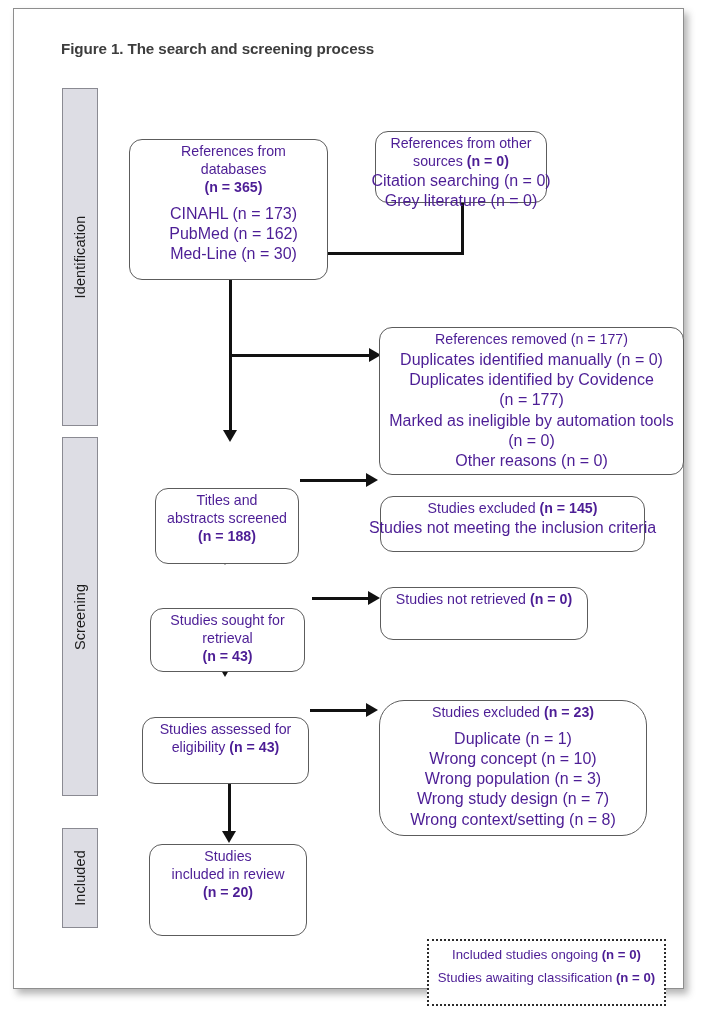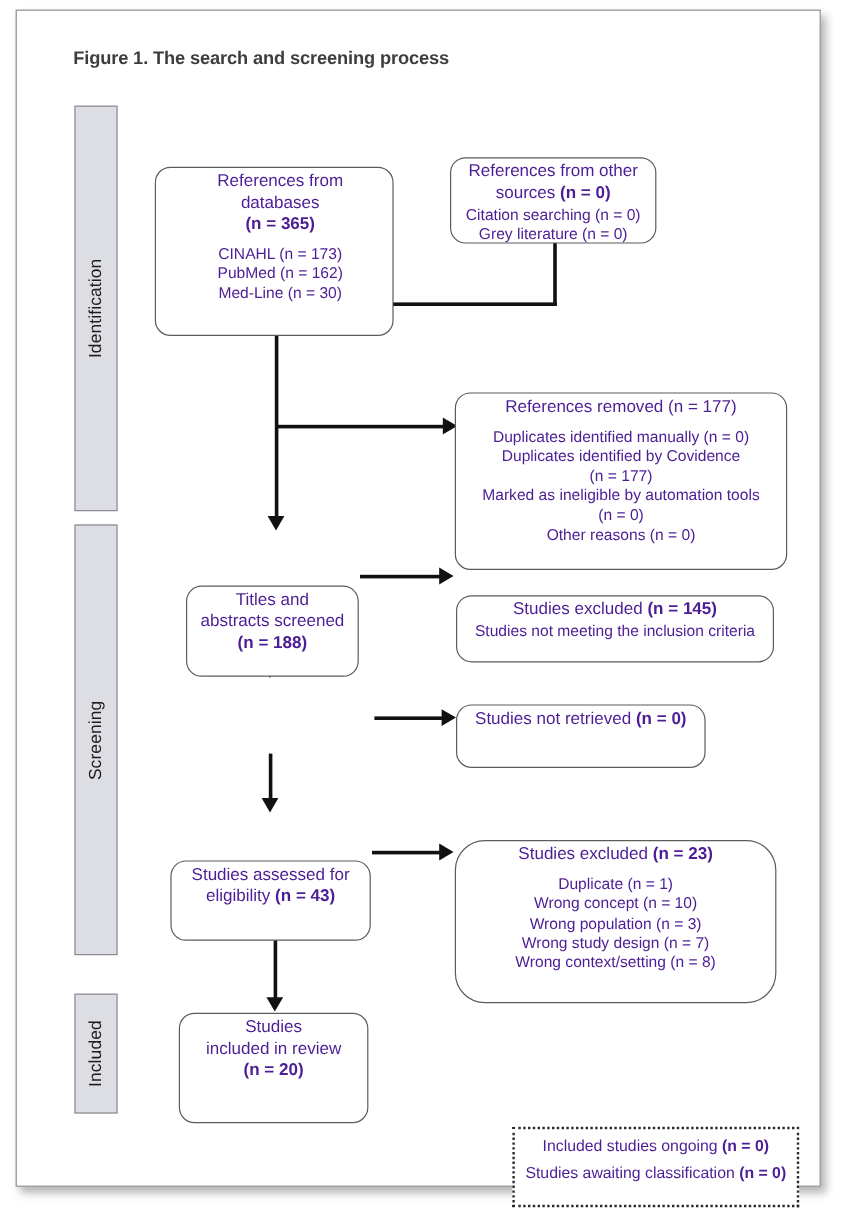--- a/index.html
+++ b/index.html
@@ -83,21 +83,21 @@
   }
   .node .ln {
     display: block;
     line-height: 1.26;
     white-space: nowrap;
   }
   .node .head {
     font-size: 14.2px;
   }
   .node .sub {
-    font-size: 13px;
+    font-size: 16px;
   }
   .node .gap {
     height: 7px;
   }
   .node b { font-weight: bold; }
 
   
   .node.dotted {
     border: 2px dotted #2b2b2b;
     border-radius: 0;
@@ -197,21 +197,21 @@
   </div>
 
   <div class="node" style="left:375px; top:87px; width:172px; height:72px;">
     <span class="ln head">References from other</span>
     <span class="ln head"><span>sources </span><b>(n = 0)</b></span>
     <span class="gap"></span>
     <span class="ln sub">Citation searching (n = 0)</span>
     <span class="ln sub">Grey literature (n = 0)</span>
   </div>
 
-  <div class="node" style="left:379px; top:283px; width:277px; height:148px;">
+  <div class="node" style="left:379px; top:283px; width:305px; height:148px;">
     <span class="ln head">References removed (n = 177)</span>
     <span class="gap"></span>
     <span class="ln sub">Duplicates identified manually (n = 0)</span>
     <span class="ln sub">Duplicates identified by Covidence</span>
     <span class="ln sub">(n = 177)</span>
     <span class="ln sub">Marked as ineligible by automation tools</span>
     <span class="ln sub">(n = 0)</span>
     <span class="ln sub">Other reasons (n = 0)</span>
   </div>
 
@@ -219,20 +219,25 @@
     <span class="ln head">Titles and</span>
     <span class="ln head">abstracts screened</span>
     <span class="ln head"><b>(n = 188)</b></span>
   </div>
 
   <div class="node" style="left:380px; top:452px; width:265px; height:56px;">
     <span class="ln head"><span>Studies excluded </span><b>(n = 145)</b></span>
     <span class="ln sub">Studies not meeting the inclusion criteria</span>
   </div>
 
+  <div class="node" style="left:150px; top:564px; width:155px; height:64px;">
+    <span class="ln head">Studies sought for</span>
+    <span class="ln head">retrieval</span>
+    <span class="ln head"><b>(n = 43)</b></span>
+  </div>
 
   <div class="node" style="left:380px; top:543px; width:208px; height:53px;">
     <span class="ln head"><span>Studies not retrieved </span><b>(n = 0)</b></span>
   </div>
 
   <div class="node" style="left:142px; top:673px; width:167px; height:67px;">
     <span class="ln head">Studies assessed for</span>
     <span class="ln head"><span>eligibility </span><b>(n = 43)</b></span>
   </div>
 

